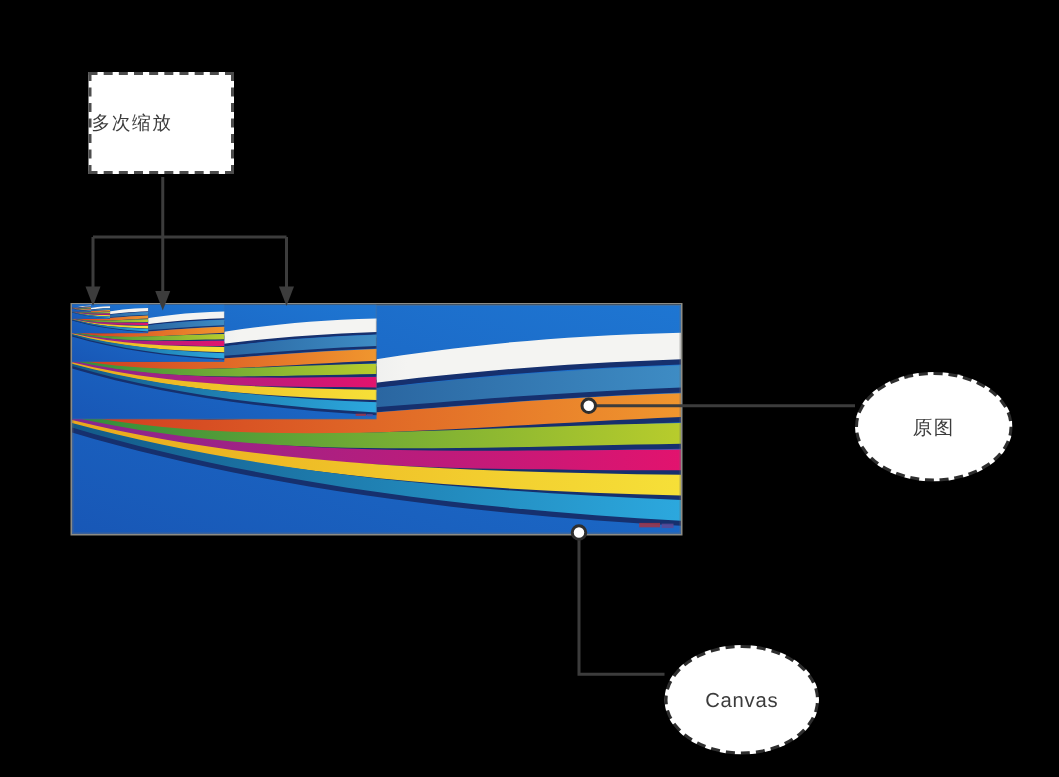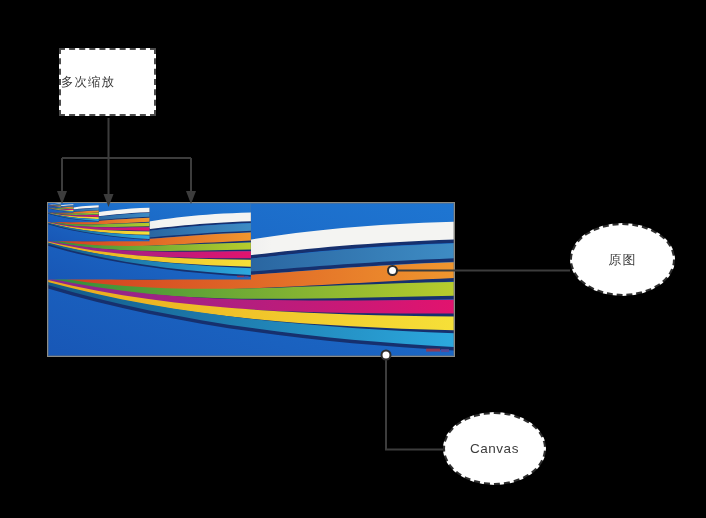--- a/index.html
+++ b/index.html
@@ -13,23 +13,23 @@
               border:1px solid var(--c-canvas-border,#8c8c86);z-index:1;}
   .canvas-img svg{display:block;width:100%;height:100%;}
   .overlay{position:absolute;left:0;top:0;width:706px;height:518px;z-index:5;pointer-events:none;}
   .overlay .ln{stroke:var(--c-line,#3c3c3c);stroke-width:2;fill:none;}
   .overlay .ah{fill:var(--c-line,#3c3c3c);}
   .overlay .mk{fill:#ffffff;stroke:var(--c-ellipse-border,#2e2e2e);stroke-width:2;}
   .ellipse{position:absolute;box-sizing:border-box;border-radius:50%;z-index:6;
            background:var(--c-box-bg,#fff);border:2.5px dashed var(--c-ellipse-border,#2e2e2e);
            display:flex;align-items:center;justify-content:center;}
   .ellipse span{color:var(--c-text,#3c3c3c);}
-  .ellipse-original{left:570px;top:223px;width:105px;height:73px;}
+  .ellipse-original{left:570px;top:248px;width:105px;height:73px;}
   .ellipse-original span{font-size:13px;letter-spacing:1px;}
-  .ellipse-canvas{left:443px;top:412px;width:103px;height:73px;}
+  .ellipse-canvas{left:443px;top:430px;width:103px;height:73px;}
   .ellipse-canvas span{font-size:13.5px;letter-spacing:.5px;}
 </style>
 </head>
 <body>
 
 <div class="stage">
 
   <div class="scale-box">
     <span>多次缩放</span>
   </div>

